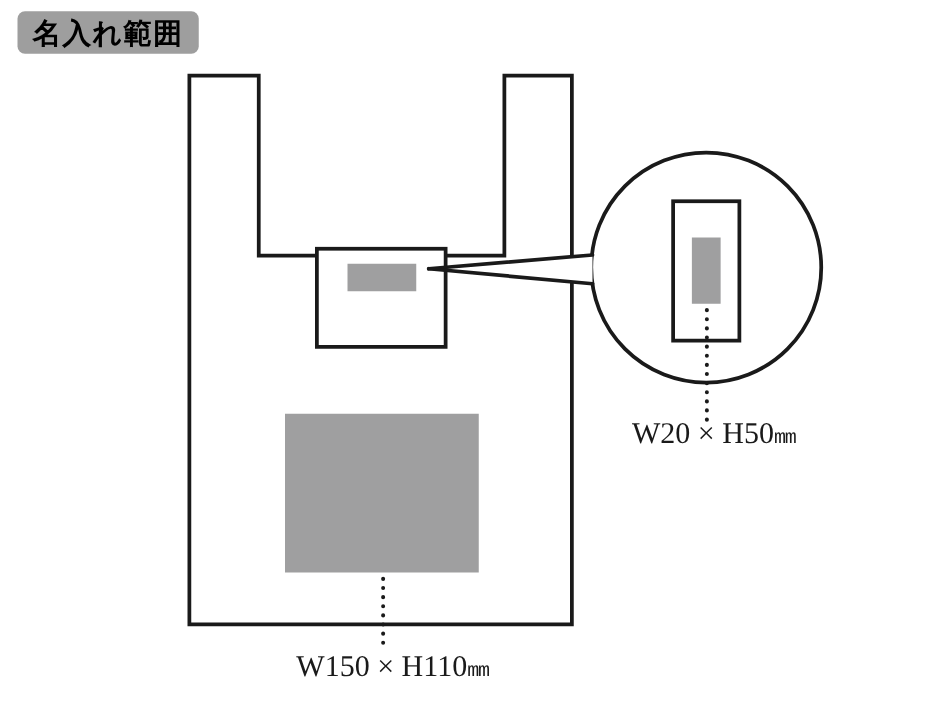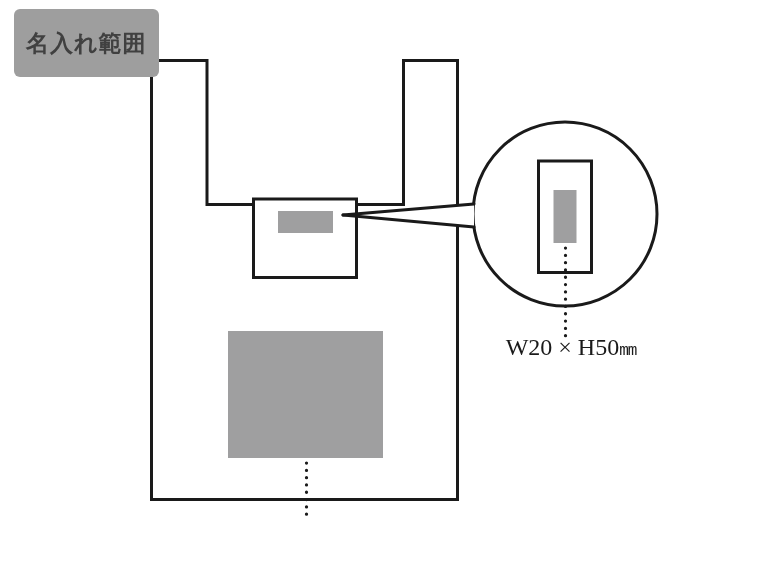--- a/index.html
+++ b/index.html
@@ -18,25 +18,25 @@
   .diagram-svg {
     position: absolute;
     left: 0;
     top: 0;
   }
   .badge {
     position: absolute;
     left: 14px;
     top: 9px;
     background: #9e9e9e;
-    color: #404040;
+    color: #000000;
     font-size: 23px;
     font-weight: bold;
     line-height: 1.15;
-    padding: 21px 12px;
+    padding: 4px 12px;
     border-radius: 6px;
     letter-spacing: 1px;
   }
   .dim-label {
     position: absolute;
     transform: translateX(-50%);
     color: #1a1a1a;
     font-family: "Liberation Serif", serif;
     font-size: 24px;
     line-height: 1;
@@ -75,18 +75,21 @@
 
     <line x1="565.5" y1="248" x2="565.5" y2="336" stroke="#1a1a1a" stroke-width="3.2" stroke-linecap="round" stroke-dasharray="0.1 7.2"></line>
 
     <rect x="228" y="331" width="155" height="127" fill="#9f9fa0"></rect>
 
     <line x1="306.5" y1="463" x2="306.5" y2="521" stroke="#1a1a1a" stroke-width="3.2" stroke-linecap="round" stroke-dasharray="0.1 7.2"></line>
   </svg>
 
   <div class="badge">名入れ範囲</div>
 
+  <div class="dim-label dim-label-main">
+    <span>W150 × H110</span><span class="unit">mm</span>
+  </div>
 
   <div class="dim-label dim-label-detail">
     <span>W20 × H50</span><span class="unit">mm</span>
   </div>
 
 </div>
 
 </body></html>

